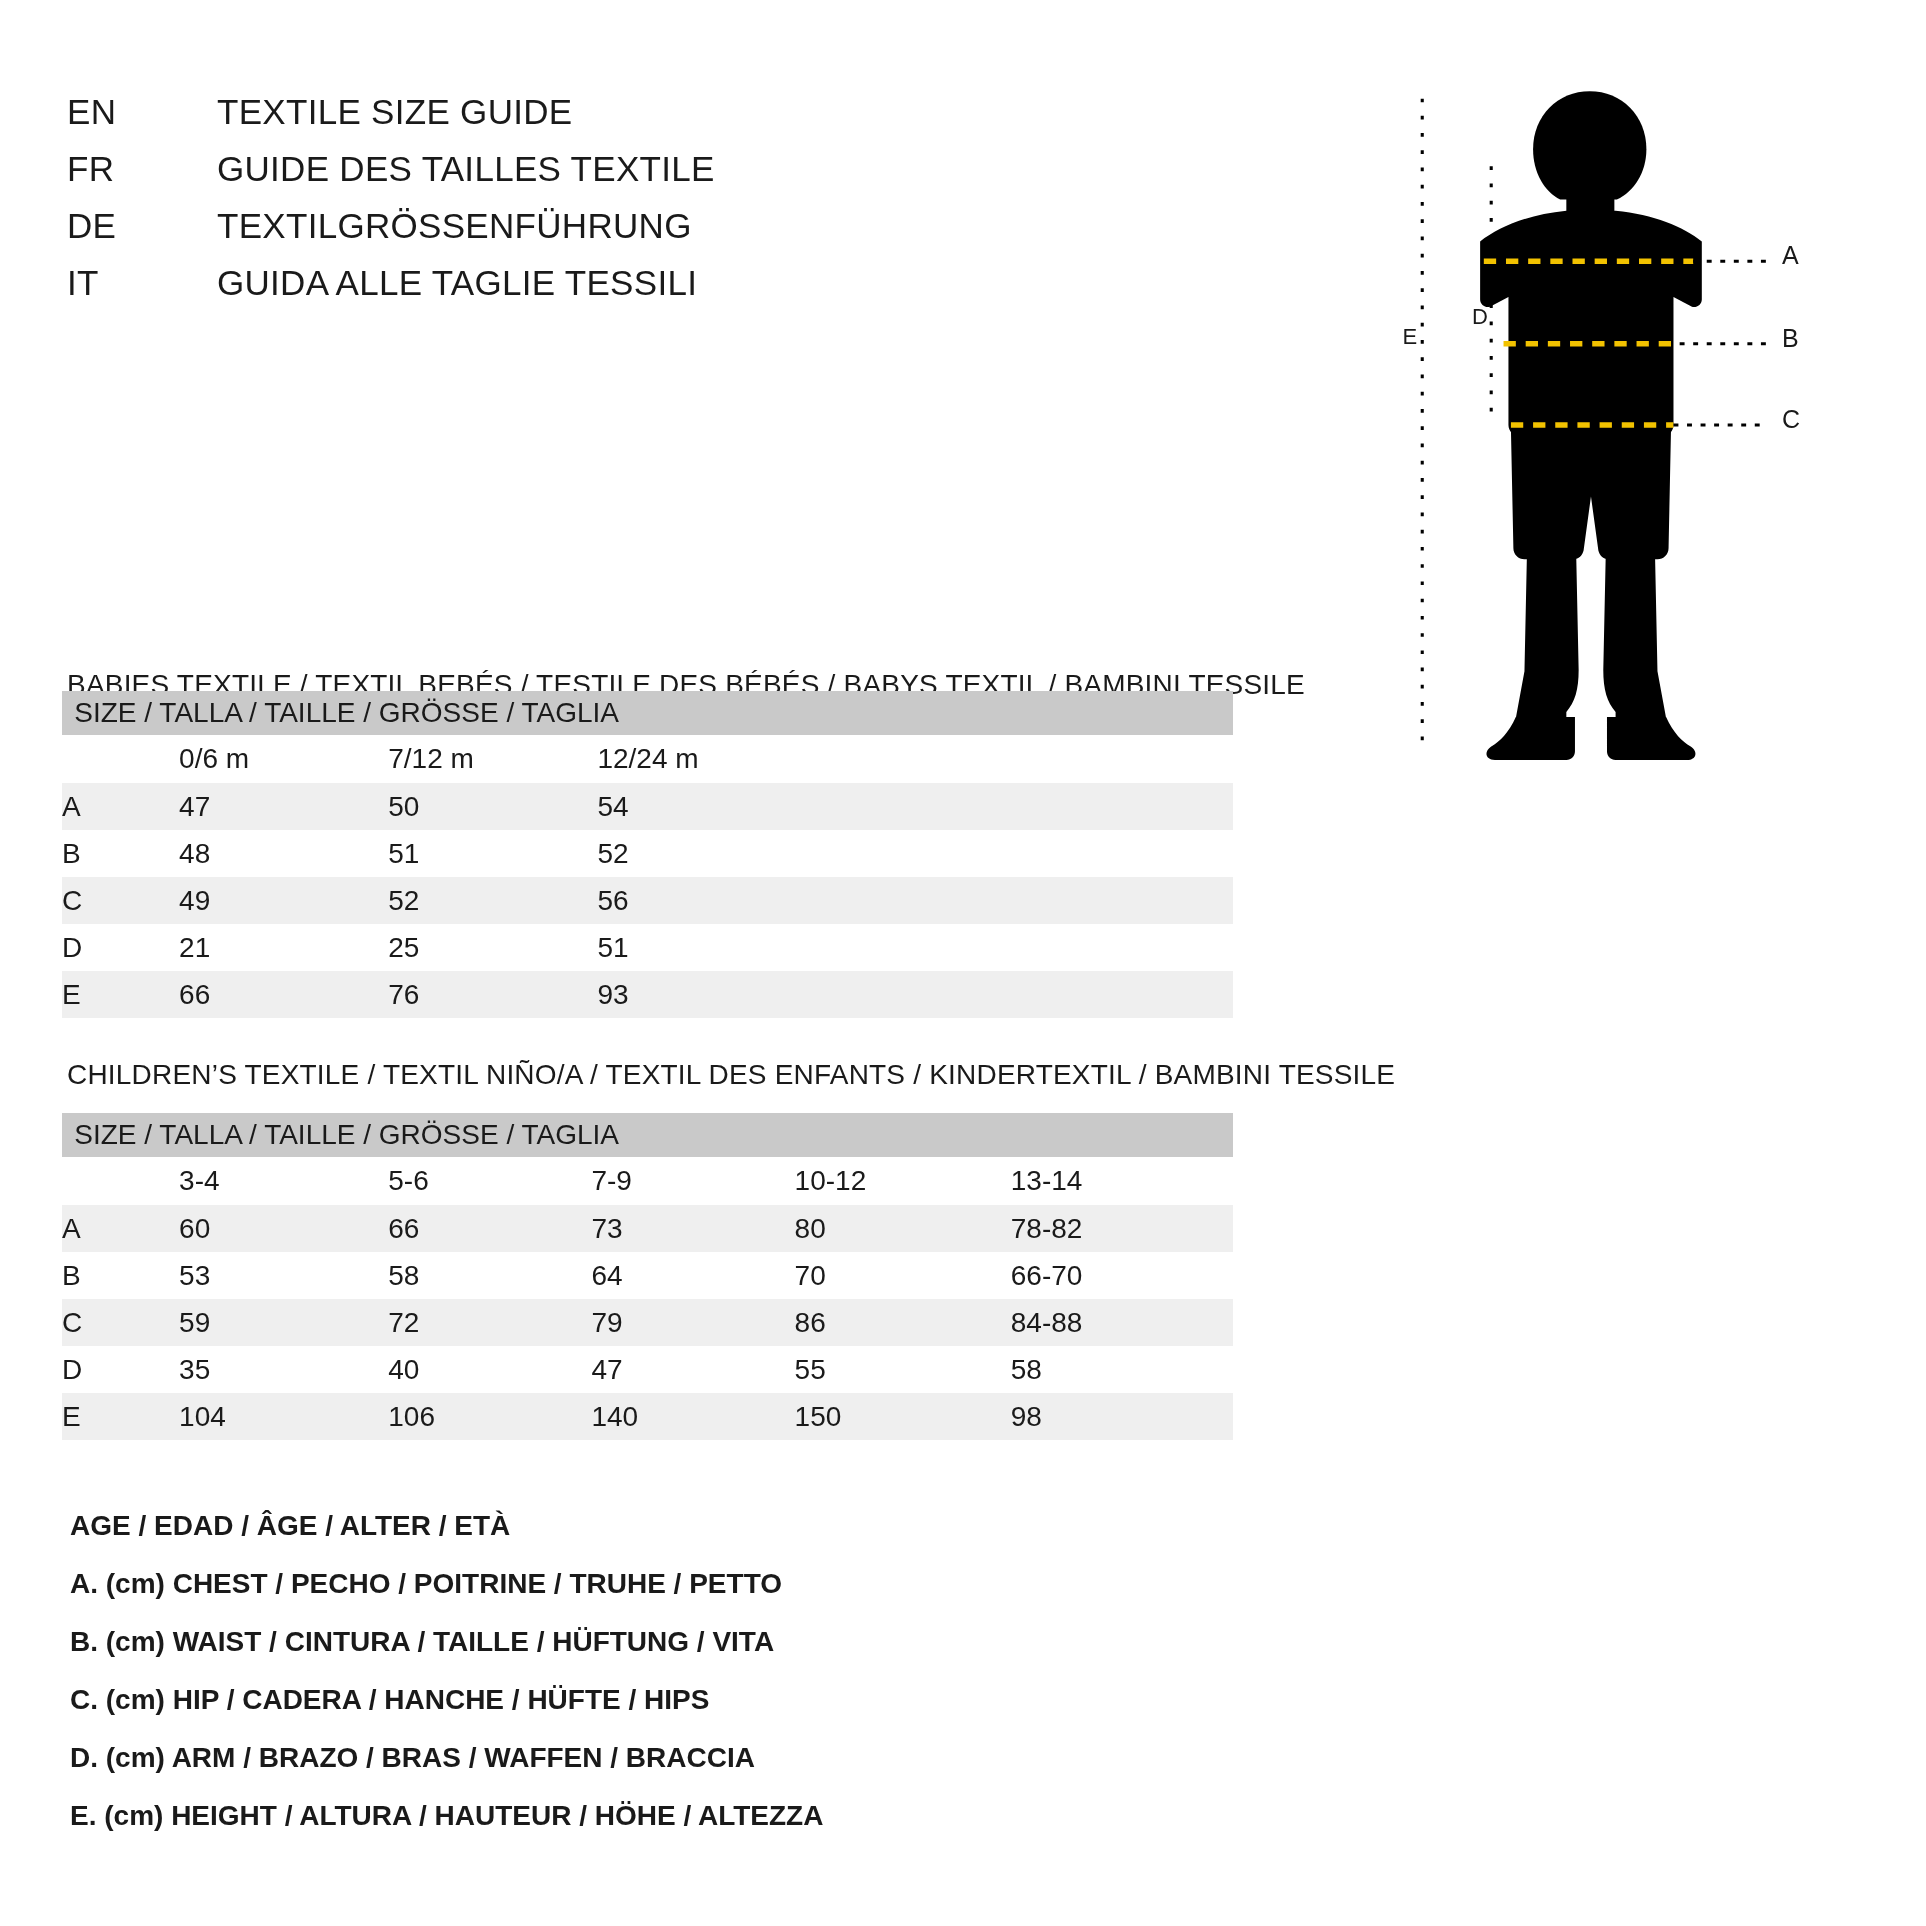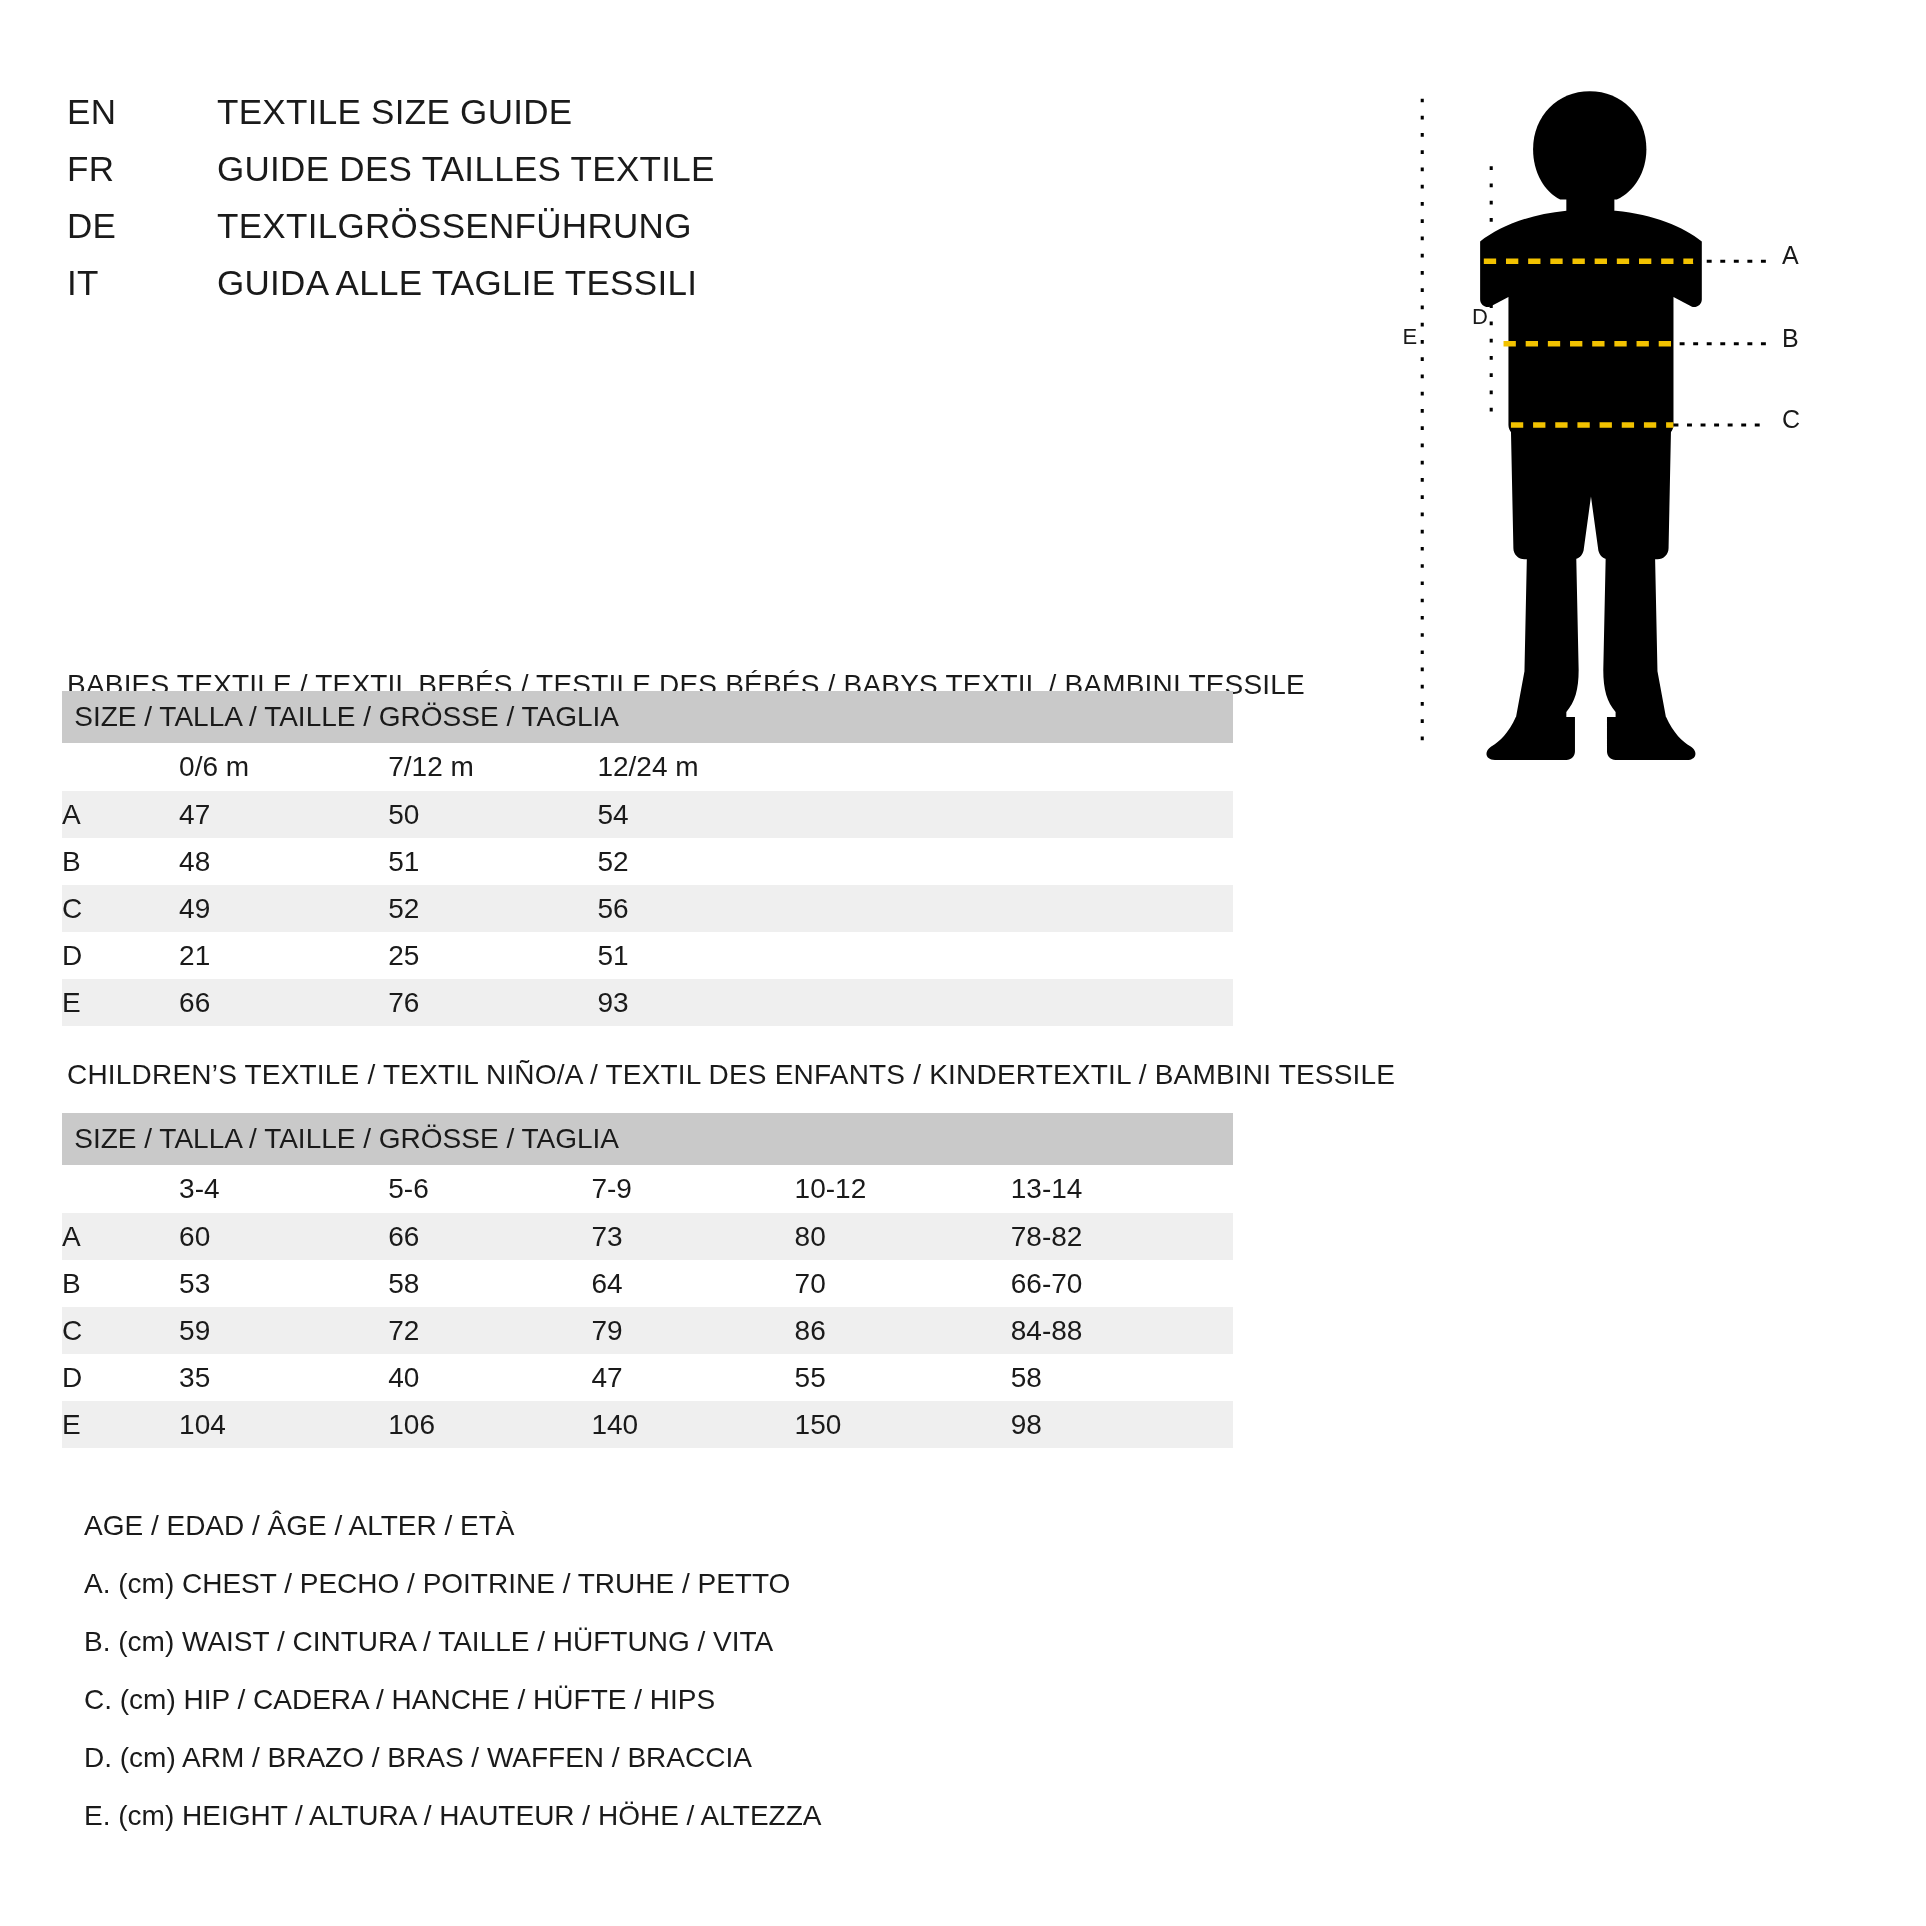--- a/index.html
+++ b/index.html
@@ -68,21 +68,21 @@
   }
   .size-table td, .size-table th {
     padding: 0;
     font-weight: normal;
     font-size: 28px;
     color: #1a1a1a;
     text-align: left;
   }
   .hdr-row td {
     background: #c9c9c9;
-    height: 52px;
+    height: 44px;
     padding-left: 12.3px;
     font-size: 28px;
   }
   .sub-row td {
     background: #ffffff;
     height: 48px;
   }
   .data-row td {
     height: 47px;
   }
@@ -91,22 +91,23 @@
   }
   .row-plain td {
     background: #ffffff;
   }
   .c-label { padding-left: 13.6px; width: 92px; }
   .c-val   { padding-left: 7.4px; }
 
   
   #legend-block {
     position: absolute;
-    left: 84px;
+    left: 70px;
     top: 1497px;
+    font-weight: bold;
   }
   .legend-line {
     font-size: 28px;
     line-height: 58px;
     color: #1a1a1a;
     white-space: nowrap;
   }
 </style>
 </head>
 <body>

